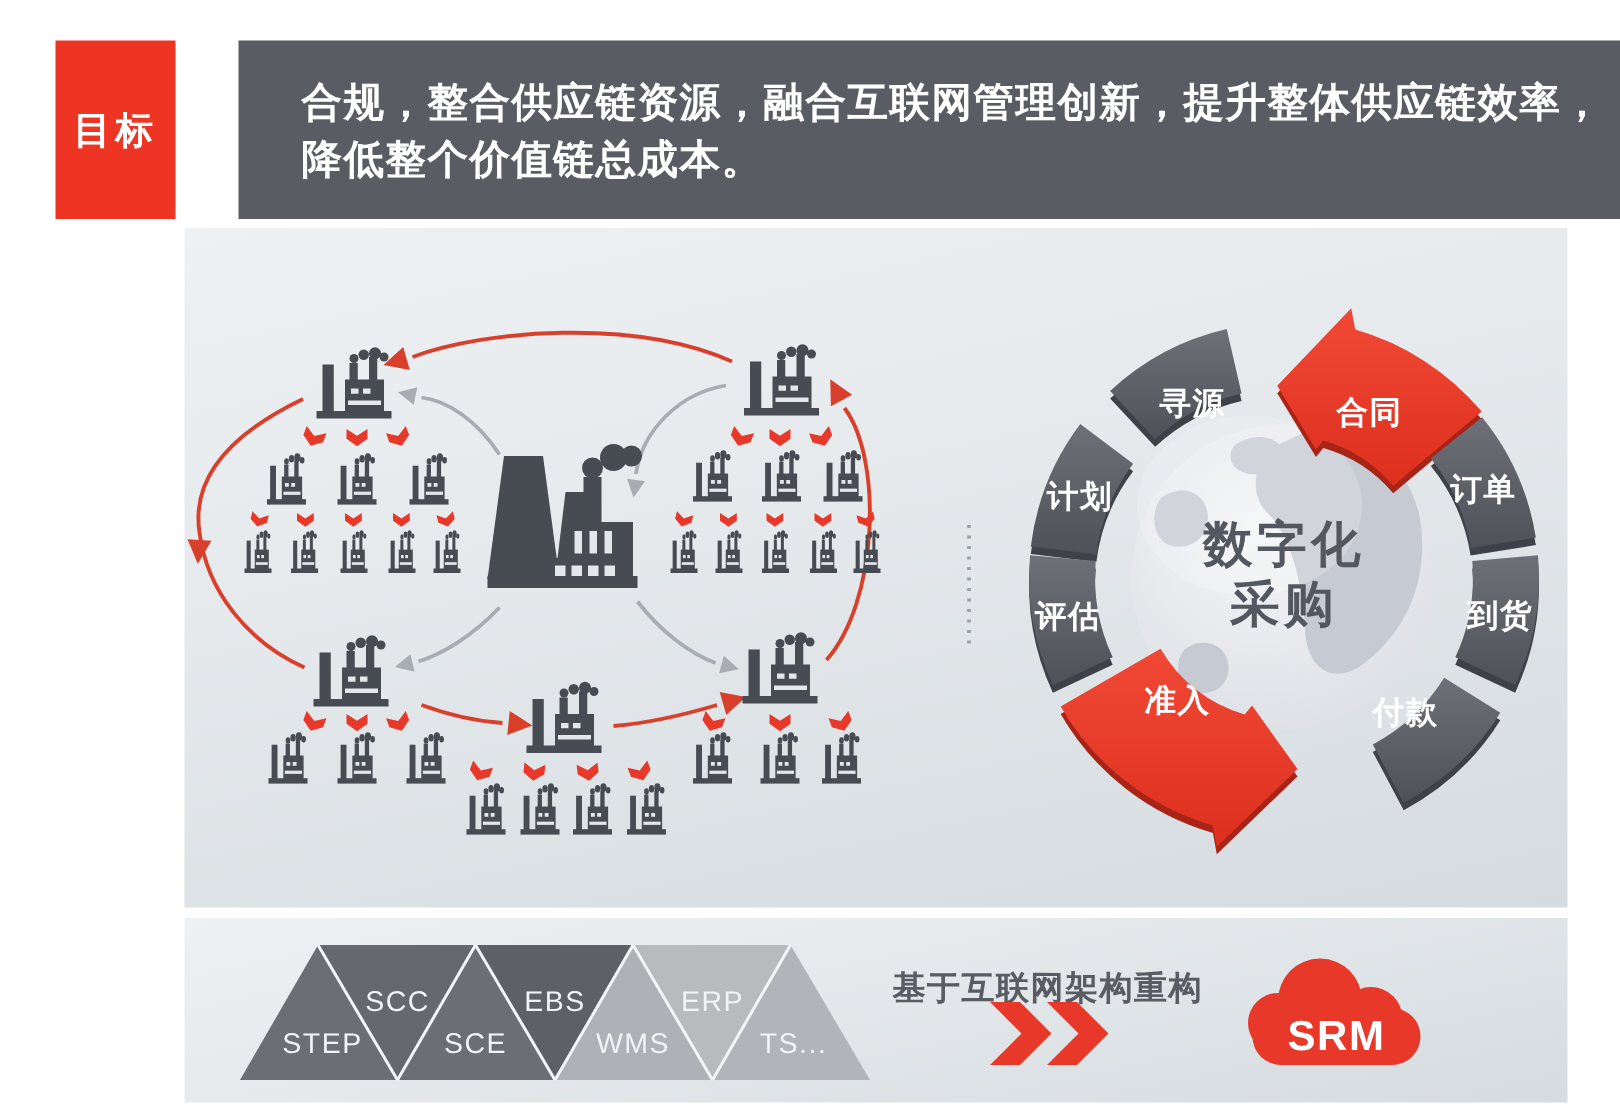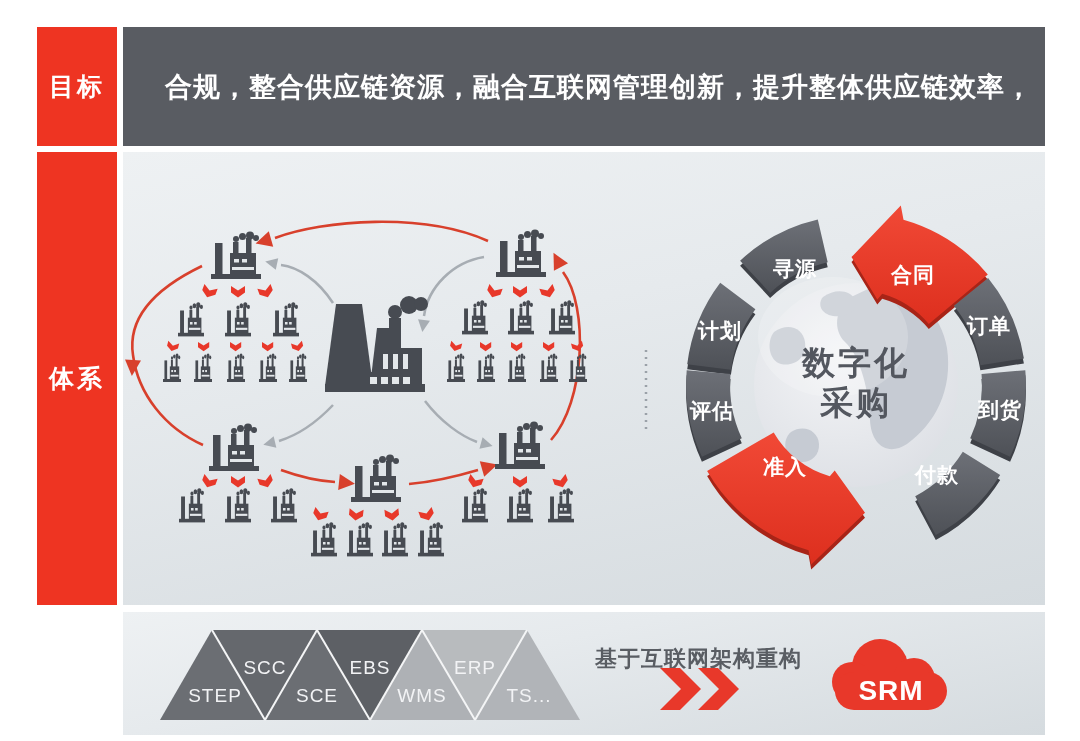--- a/index.html
+++ b/index.html
@@ -16,20 +16,21 @@
 
   .row1 { top:27px;  height:119px; }
   .row2 { top:152px; height:453px; }
   .row3 { top:612px; height:123px; }
 
   .goal-banner {
     background:#595c62; color:#ffffff;
     display:flex; flex-direction:column; justify-content:center;
     padding-left:42px; font-size:27px; font-weight:bold; line-height:38px;
     letter-spacing:1px;
+    margin-left:36px;
   }
   .panel {
     background:linear-gradient(168deg,#eef1f3 0%,#e6eaed 38%,#d5dbdf 100%);
   }
   .panel svg { display:block; width:100%; height:100%; }
 
   .seg-label { font-size:21px; font-weight:bold; fill:#ffffff; letter-spacing:1px; }
   .globe-title { font-size:33px; font-weight:bold; fill:#53575f; letter-spacing:3px; }
   .module-label { font-size:19px; fill:#f2f3f5; letter-spacing:1px; }
   .note-label { font-size:22px; font-weight:bold; fill:#595d63; letter-spacing:1px; }
@@ -38,25 +39,23 @@
 </head>
 <body>
 
 <div class="page">
 
   <div class="label-block row1">
     <span>目标</span>
   </div>
   <div class="content-block row1 goal-banner">
     <div>合规，整合供应链资源，融合互联网管理创新，提升整体供应链效率，</div>
+    <div>降低整个价值链总成本。</div>
   </div>
 
-  <div class="label-block row2">
-    <span>体系</span>
-  </div>
   <div class="content-block row2 panel">
     <svg viewBox="0 0 922 453">
       <defs>
         <g id="factory">
           <rect x="0" y="80" width="100" height="10"></rect>
           <rect x="8" y="18" width="15" height="64"></rect>
           <rect x="38" y="38" width="52" height="44"></rect>
           <rect x="44" y="16" width="11" height="26"></rect>
           <rect x="70" y="8" width="11" height="34"></rect>
           <circle cx="50" cy="10" r="6"></circle>

